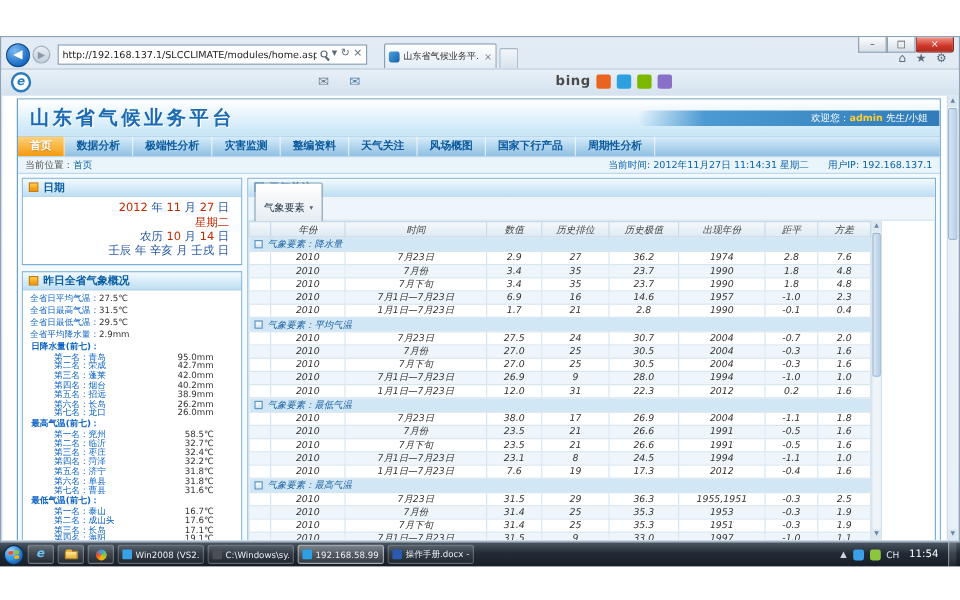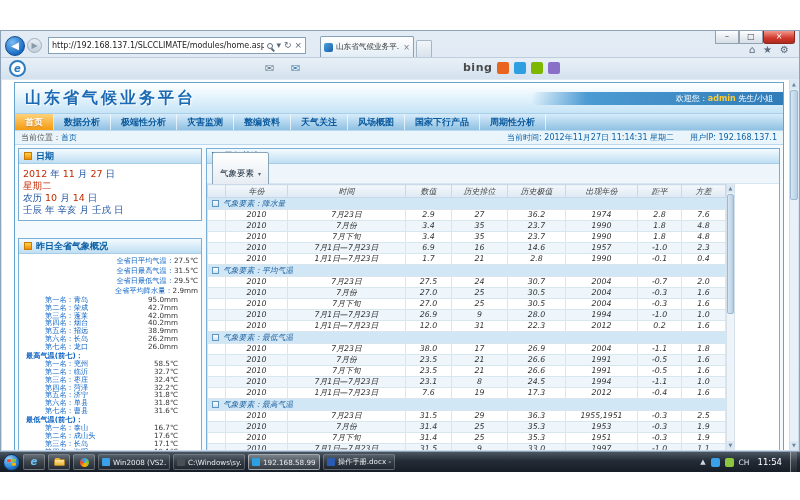--- a/index.html
+++ b/index.html
@@ -77,35 +77,35 @@
   .nav-item.active { background:linear-gradient(#ffd27a,#f49a10); color:#fff; text-shadow:0 1px 1px rgba(120,60,0,.4); }
 
   .site-info { height:15px; display:flex; align-items:center; padding:0 6px; font-size:8px; color:#555;
     background:#e9f4fb; border-top:1px solid #bcd8ec; border-bottom:1px solid #bcd8ec; }
   .bc-page { color:#0b62a8; }
   .info-right { margin-left:auto; color:#0b62a8; display:flex; gap:16px; white-space:nowrap; }
 
   .site-body { display:flex; height:309px; background:#f4fafe; padding:3px; gap:4px; overflow:hidden; }
 
   
-  .sidebar { width:184px; flex:none; display:flex; flex-direction:column; gap:17px; overflow:hidden; }
+  .sidebar { width:184px; flex:none; display:flex; flex-direction:column; gap:5px; overflow:hidden; }
   .side-box { border:1px solid #79aed6; background:#fff; overflow:hidden; }
   .side-box.grow { flex:1; }
   .side-box-hd { height:15px; display:flex; align-items:center; gap:4px; padding:0 5px;
     background:linear-gradient(#f3fafe,#bfdff3); border-bottom:1px solid #a8cce6;
     font-size:9px; font-weight:bold; color:#0b5fa5; }
   .hd-ico { width:8px; height:8px; flex:none; border:1px solid #c97b08; background:linear-gradient(#ffd24a,#f08c00); }
   .hd-ico.blue { border-color:#2a6ea8; background:linear-gradient(#9fd0f0,#3584c2); }
 
-  .date-bd { padding:4px 10px 4px 4px; font-size:9.5px; }
+  .date-bd { padding:4px 10px 4px 4px; text-align:right; font-size:9.5px; }
   .date-line { line-height:12px; white-space:nowrap; }
   .t-red { color:#c42a00; } .t-blue { color:#2457a5; }
 
   .weather-bd { padding:2px 3px 2px 4px; font-size:7.2px; overflow:hidden; }
-  .stat-line { line-height:10px; display:flex; white-space:nowrap; padding-left:2px;justify-content:flex-end; }
+  .stat-line { line-height:10px; display:flex; white-space:nowrap; padding-left:2px; }
   .stat-line .lbl { color:#0b62c4; }
   .stat-line .val { color:#333; }
   .group-title { line-height:8.6px; padding:1px 0 0 3px; color:#0b62c4; font-weight:bold; white-space:nowrap; }
   .rank-line { line-height:7.8px; display:flex; padding-left:22px; white-space:nowrap; }
   .rank-line .lbl { color:#0b62c4; }
   .rank-line .val { color:#333; margin-left:auto; padding-right:20px;text-align:center; }
 
   
   .main { flex:1; display:flex; overflow:hidden; }
   .panel { flex:1; border:1px solid #79aed6; background:#fff; display:flex; flex-direction:column; overflow:hidden; }
@@ -276,20 +276,21 @@
                   <span class="val">31.5℃</span>
                 </div>
                 <div class="stat-line">
                   <span class="lbl">全省日最低气温：</span>
                   <span class="val">29.5℃</span>
                 </div>
                 <div class="stat-line">
                   <span class="lbl">全省平均降水量：</span>
                   <span class="val">2.9mm</span>
                 </div>
+                <div class="group-title">日降水量(前七)：</div>
                 <div class="rank-line">
                   <span class="lbl">第一名：青岛</span>
                   <span class="val">95.0mm</span>
                 </div>
                 <div class="rank-line">
                   <span class="lbl">第二名：荣成</span>
                   <span class="val">42.7mm</span>
                 </div>
                 <div class="rank-line">
                   <span class="lbl">第三名：蓬莱</span>

